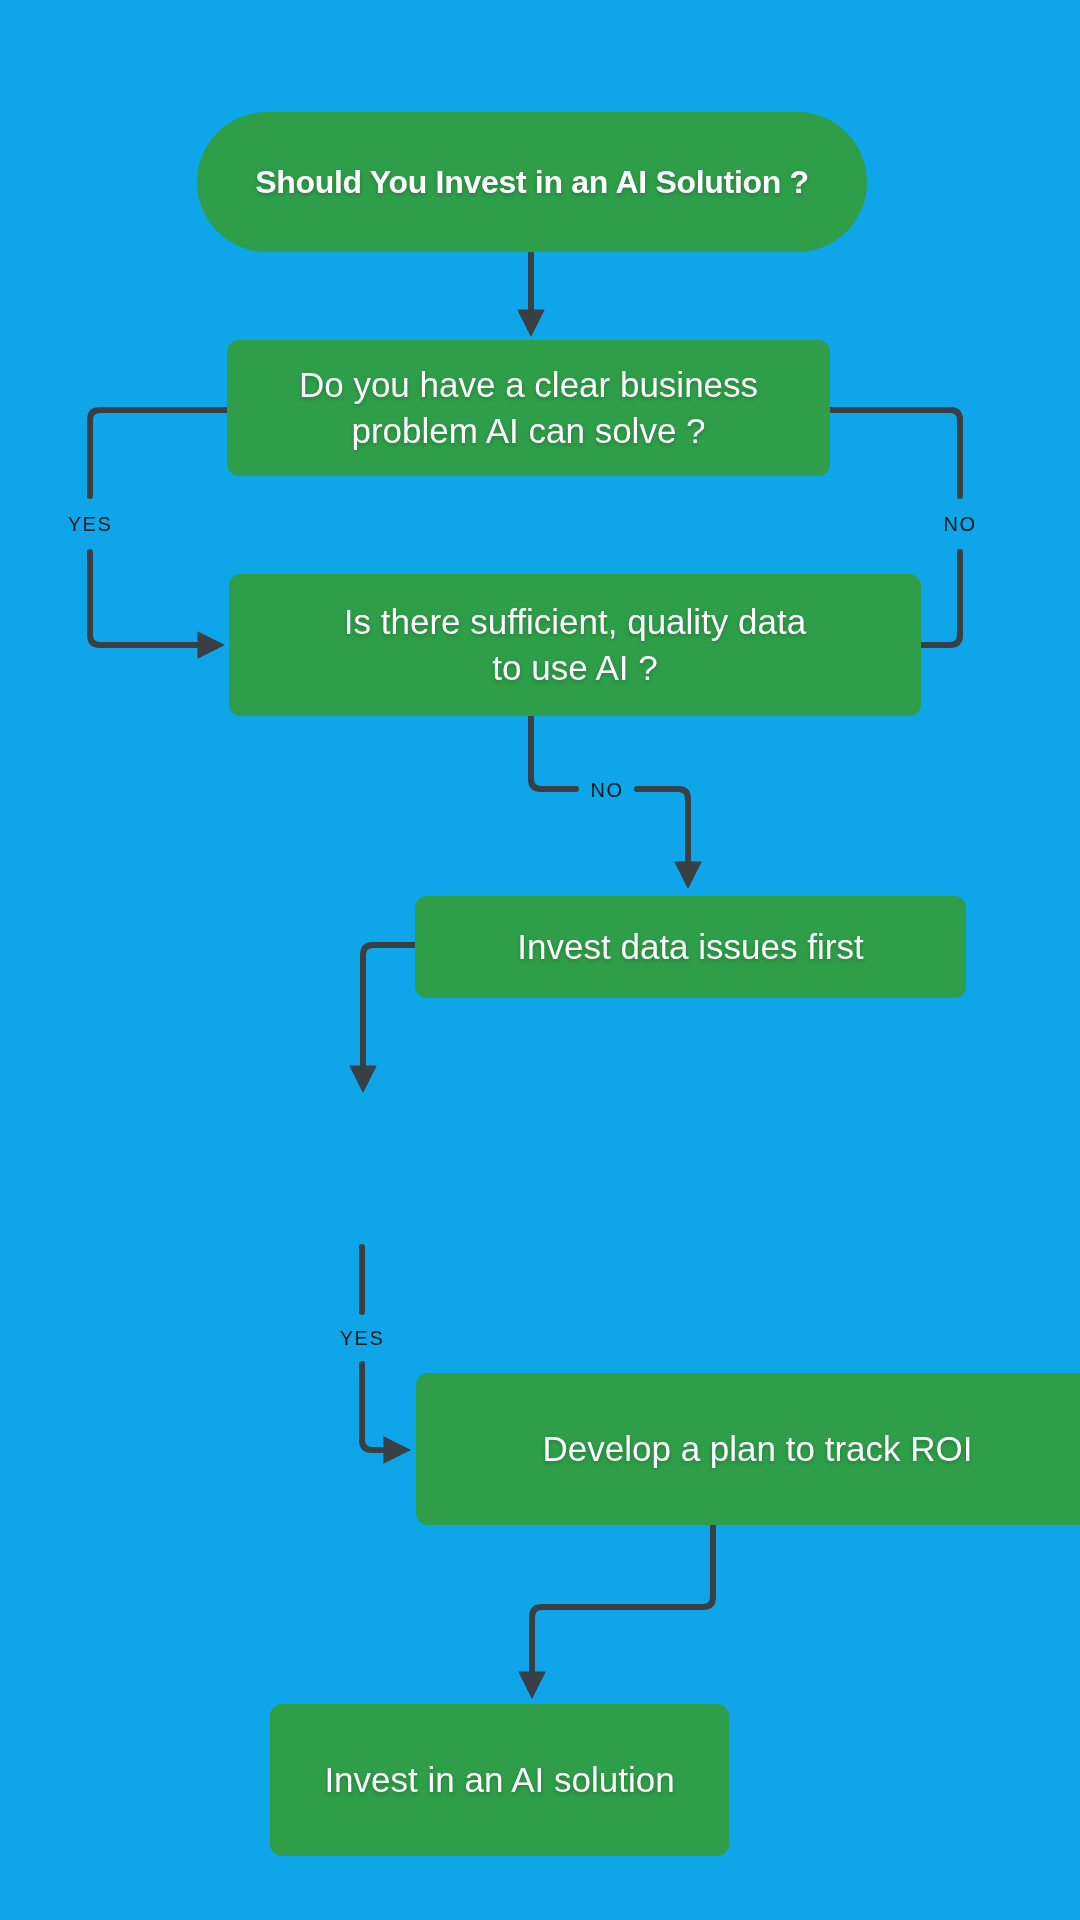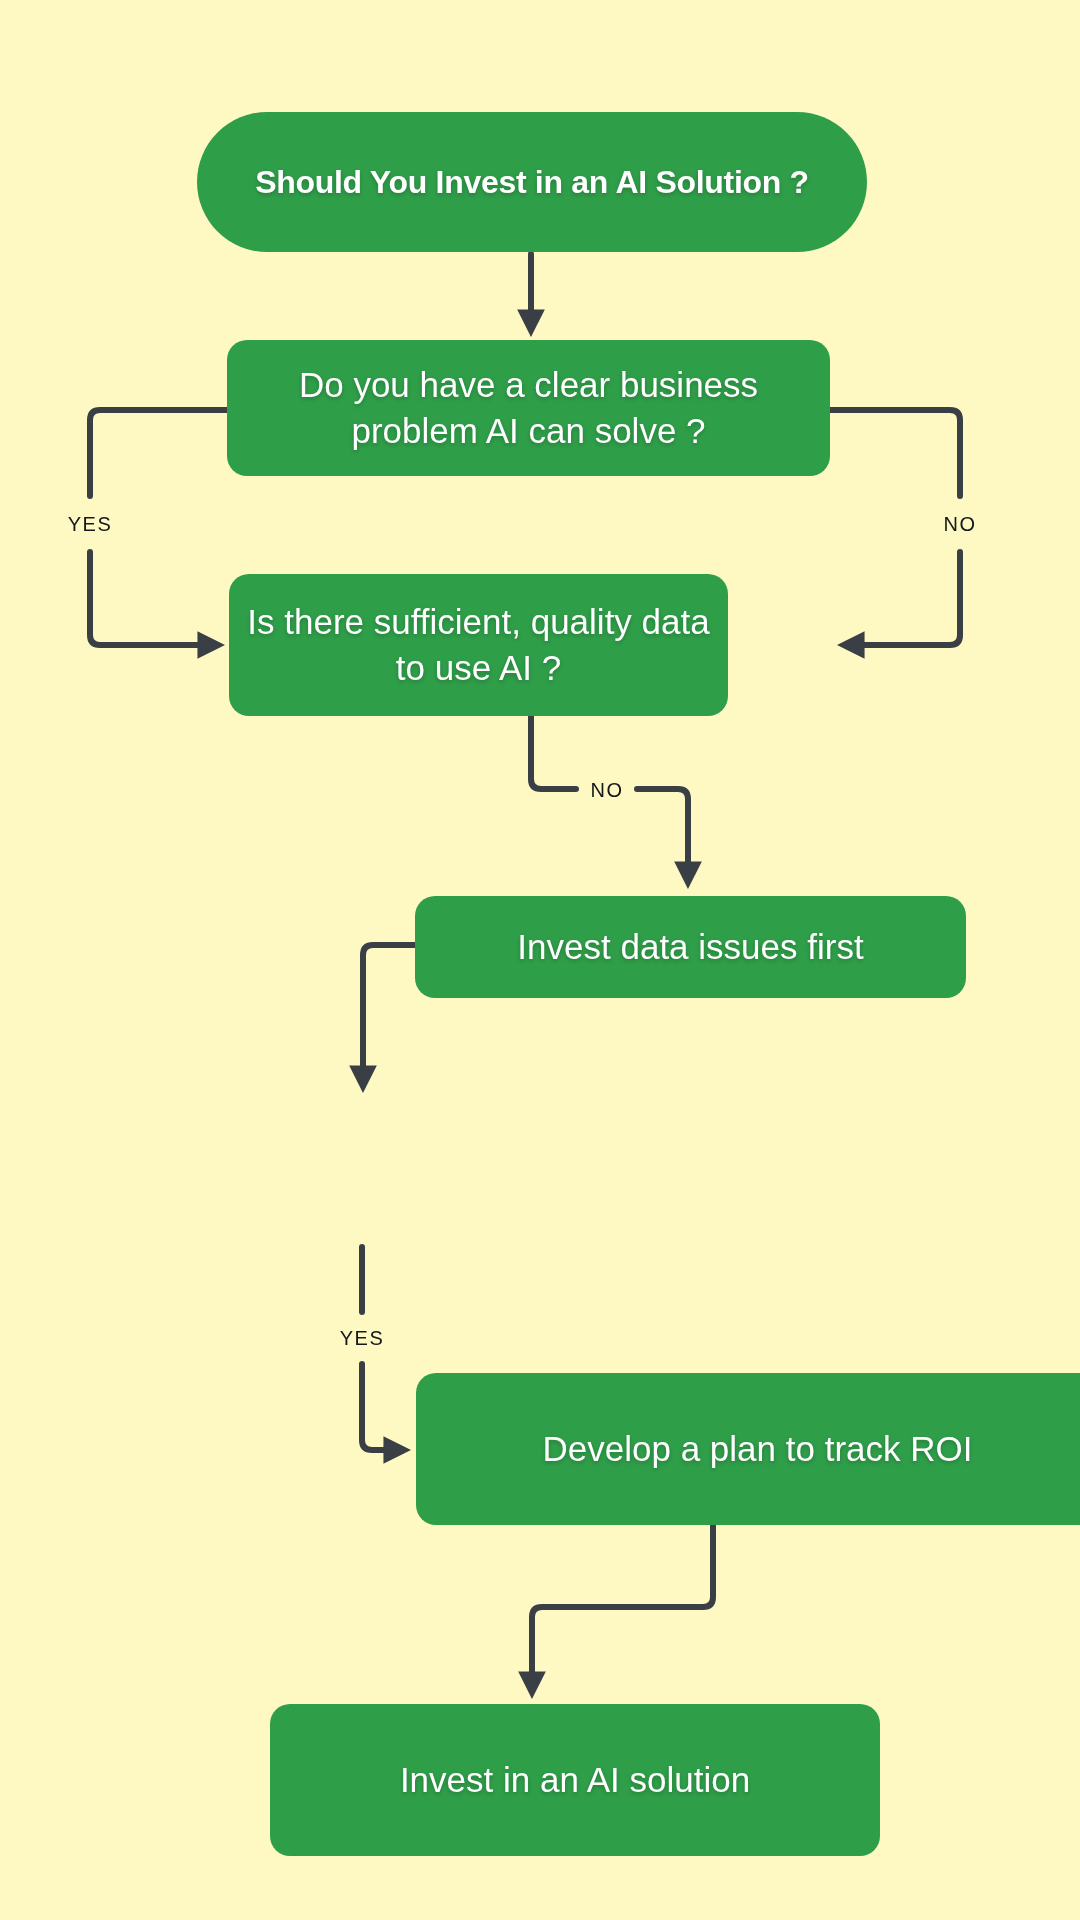--- a/index.html
+++ b/index.html
@@ -5,38 +5,38 @@
   html, body {
     margin: 0;
     padding: 0;
     background: #d3e8d5;
     font-family: "Liberation Sans", sans-serif;
   }
   .canvas {
     position: relative;
     width: 1080px;
     height: 1920px;
-    background: #fef9c3;
+    background: #0ea5e9;
     overflow: hidden;
   }
   .connector-layer {
     position: absolute;
     left: 0; top: 0;
     width: 1080px;
     height: 1920px;
   }
   .node {
     position: absolute;
     background: #2f9e49;
     color: #ffffff;
     display: flex;
     align-items: center;
     justify-content: center;
     text-align: center;
-    border-radius: 20px;
+    border-radius: 12px;
     box-sizing: border-box;
     padding: 0 14px;
   }
   .node-text {
     white-space: pre-line;
     font-size: 35px;
     line-height: 1.32;
     font-weight: 400;
     text-shadow: 0 2px 4px rgba(0,0,0,0.22);
   }
@@ -94,35 +94,35 @@
 
   <div class="node start" style="left:197px; top:112px; width:670px; height:140px;">
     <span class="node-text">Should You Invest in an AI Solution ?</span>
   </div>
 
   <div class="node" style="left:227px; top:340px; width:603px; height:136px;">
     <span class="node-text">Do you have a clear business
 problem AI can solve ?</span>
   </div>
 
-  <div class="node" style="left:229px; top:574px; width:499px; height:142px;">
+  <div class="node" style="left:229px; top:574px; width:692px; height:142px;">
     <span class="node-text">Is there sufficient, quality data
 to use AI ?</span>
   </div>
 
   <div class="node" style="left:415px; top:896px; width:551px; height:102px;">
     <span class="node-text">Invest data issues first</span>
   </div>
 
 
   <div class="node" style="left:416px; top:1373px; width:683px; height:152px;">
     <span class="node-text">Develop a plan to track ROI</span>
   </div>
 
-  <div class="node" style="left:270px; top:1704px; width:610px; height:152px;">
+  <div class="node" style="left:270px; top:1704px; width:459px; height:152px;">
     <span class="node-text">Invest in an AI solution</span>
   </div>
 
   <div class="edge-label" style="left:90px; top:524px;">YES</div>
 
   <div class="edge-label" style="left:960px; top:524px;">NO</div>
 
   <div class="edge-label" style="left:607px; top:790px;">NO</div>
 
   <div class="edge-label" style="left:362px; top:1338px;">YES</div>

